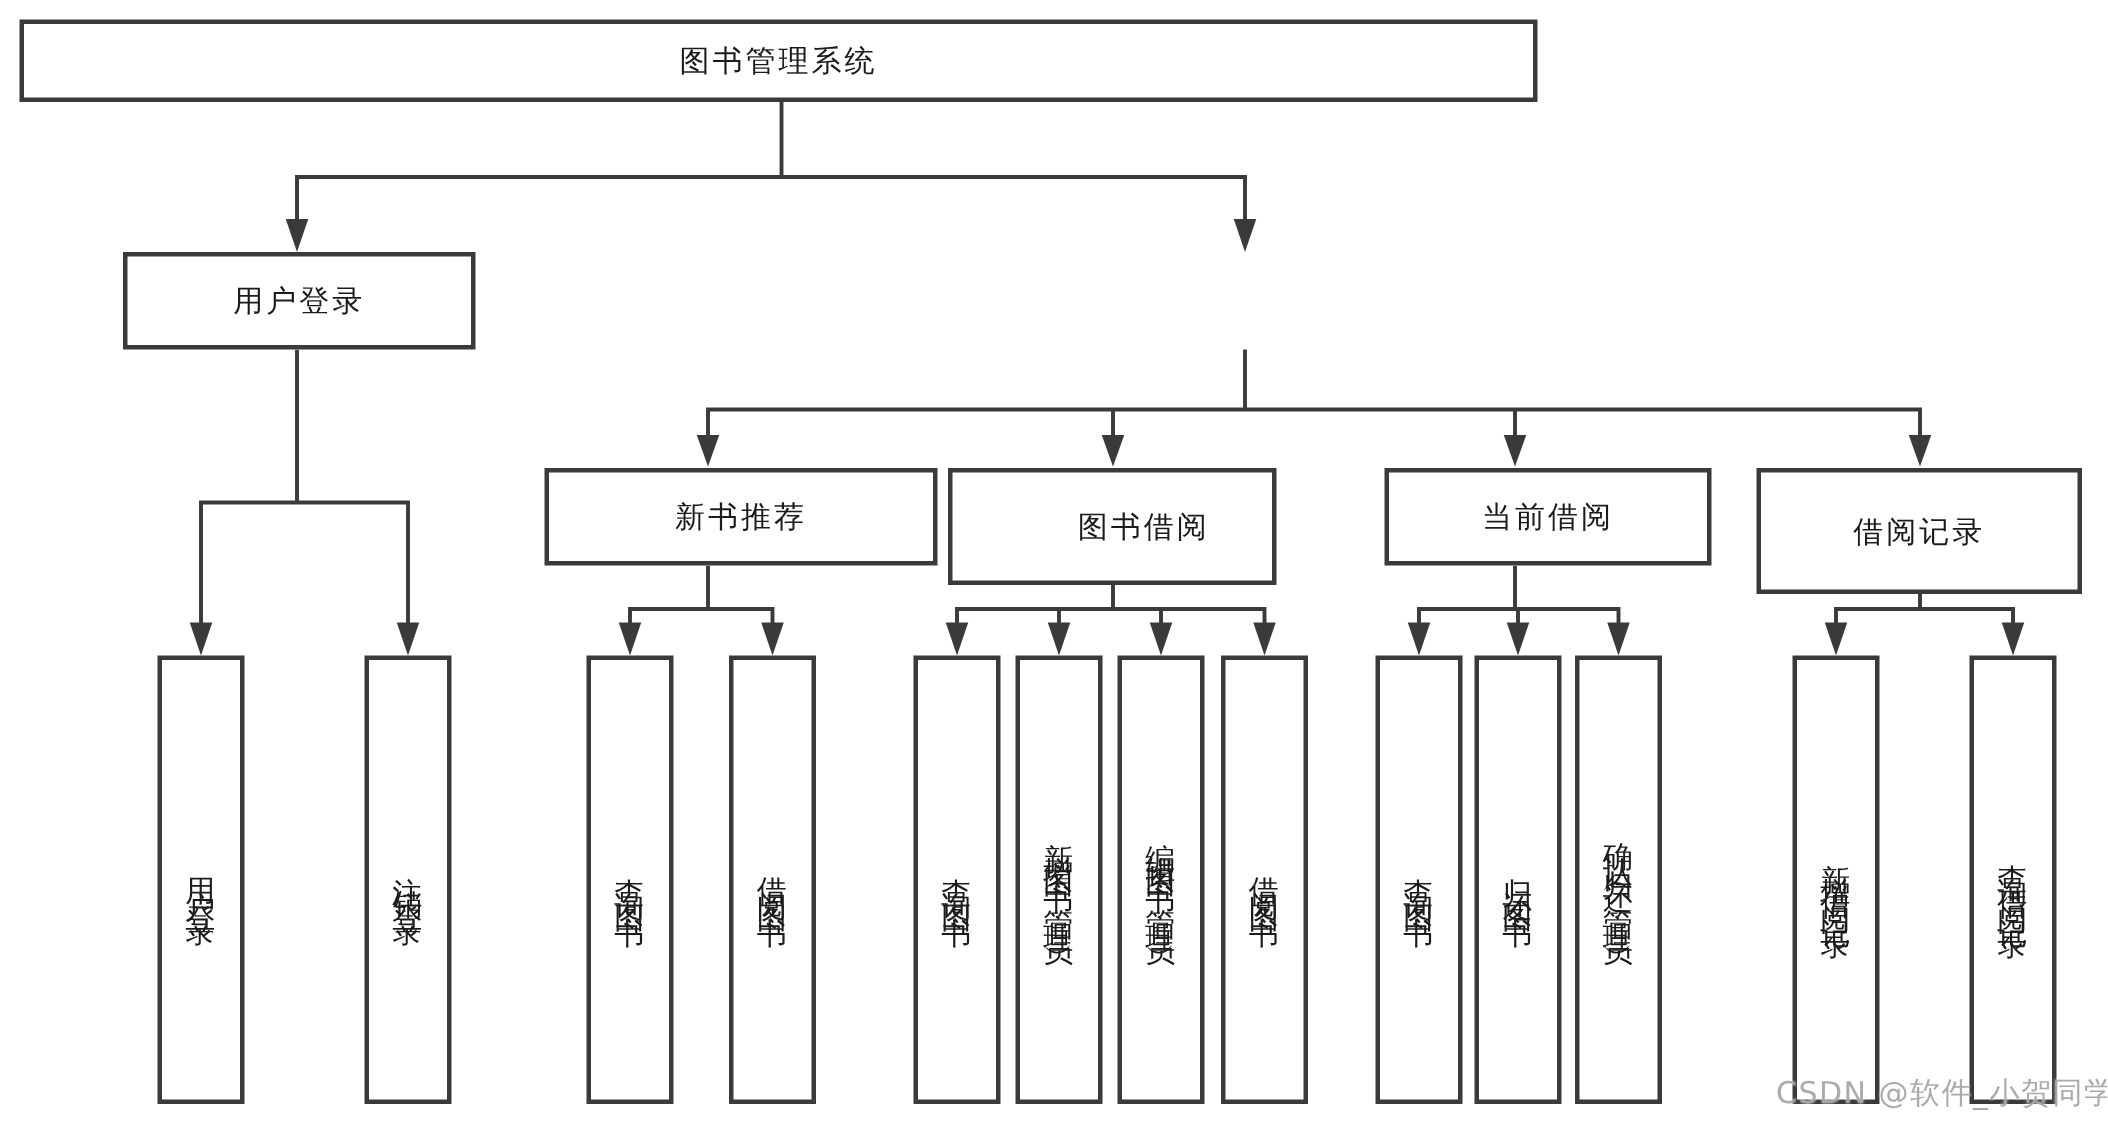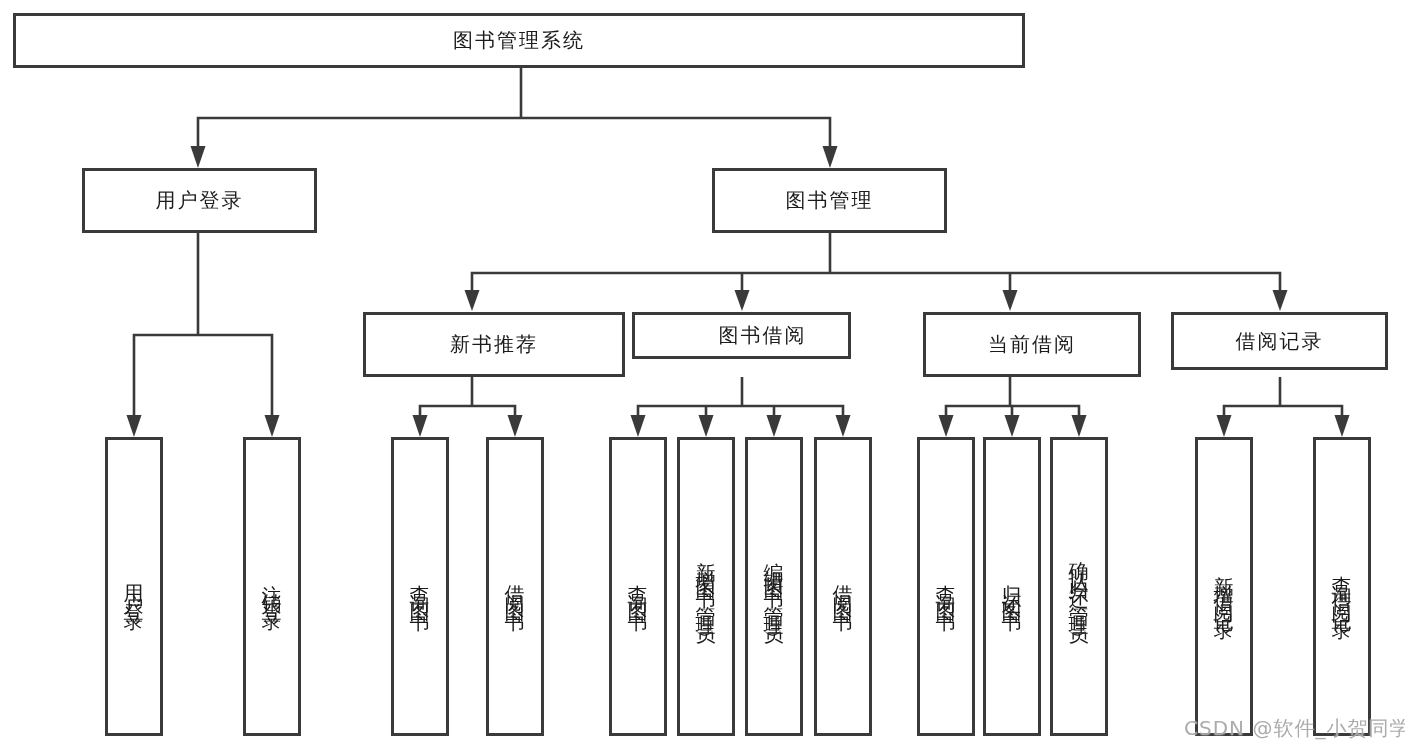--- a/index.html
+++ b/index.html
@@ -117,34 +117,31 @@
     </g>
   </svg>
 
   <div class="node hnode" style="left:13px; top:13px; width:1012px; height:55px;">
     <span class="htext">图书管理系统</span>
   </div>
 
   <div class="node hnode" style="left:82px; top:168px; width:235px; height:65px;">
     <span class="htext">用户登录</span>
   </div>
-  <div class="node hnode" style="left:712px; top:168px; width:235px; height:65px;">
-    <span class="htext">图书管理</span>
-  </div>
 
   <div class="node hnode" style="left:363px; top:312px; width:262px; height:65px;">
     <span class="htext">新书推荐</span>
   </div>
-  <div class="node hnode" style="left:632px; top:312px; width:219px; height:47px;padding-left:42px;">
+  <div class="node hnode" style="left:632px; top:312px; width:219px; height:78px;padding-left:42px;">
     <span class="htext">图书借阅</span>
   </div>
   <div class="node hnode" style="left:901px; top:312px; width:218px; height:65px;margin-left:22px;">
     <span class="htext">当前借阅</span>
   </div>
-  <div class="node hnode" style="left:1171px; top:312px; width:217px; height:58px;">
+  <div class="node hnode" style="left:1171px; top:312px; width:217px; height:84px;">
     <span class="htext">借阅记录</span>
   </div>
 
   <div class="node vnode" style="left:105px; top:437px; width:58px; height:299px;">
     <span class="vtext">用户登录</span>
   </div>
   <div class="node vnode" style="left:243px; top:437px; width:58px; height:299px;">
     <span class="vtext">注销登录</span>
   </div>
 

